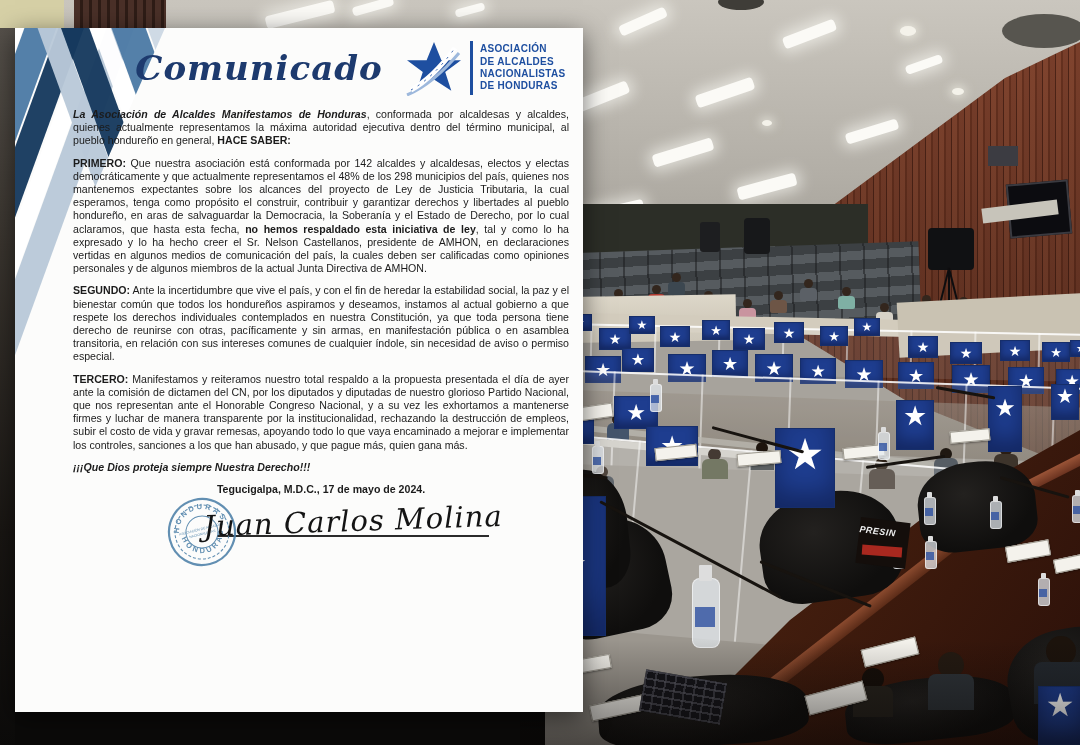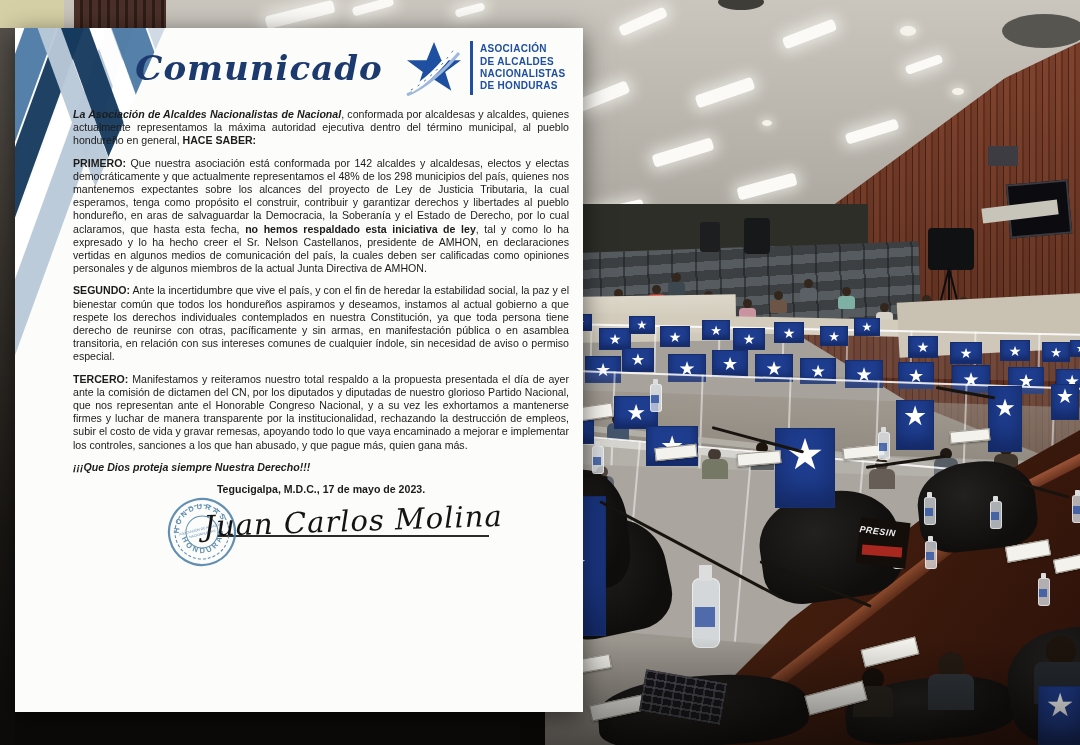--- a/index.html
+++ b/index.html
@@ -347,26 +347,26 @@
         <div class="logo-text">
           <div>ASOCIACIÓN</div>
           <div>DE ALCALDES</div>
           <div>NACIONALISTAS</div>
           <div>DE HONDURAS</div>
         </div>
       </div>
     </div>
 
     <div class="doc-body">
-        <p class="para"><span style="font-weight: bold; font-style: italic;">La Asociación de Alcaldes Nacionalistas de Nacional</span><span>, conformada por alcaldesas y alcaldes, quienes actualmente representamos la máxima autoridad ejecutiva dentro del término municipal, al pueblo hondureño en general, </span><span style="font-weight: bold;">HACE SABER:</span></p>
+        <p class="para"><span style="font-weight: bold; font-style: italic;">La Asociación de Alcaldes Manifestamos de Honduras</span><span>, conformada por alcaldesas y alcaldes, quienes actualmente representamos la máxima autoridad ejecutiva dentro del término municipal, al pueblo hondureño en general, </span><span style="font-weight: bold;">HACE SABER:</span></p>
         <p class="para"><span style="font-weight: bold;">PRIMERO:</span><span> Que nuestra asociación está conformada por 142 alcaldes y alcaldesas, electos y electas democráticamente y que actualmente representamos el 48% de los 298 municipios del país, quienes nos mantenemos expectantes sobre los alcances del proyecto de Ley de Justicia Tributaria, la cual esperamos, tenga como propósito el construir, contribuir y garantizar derechos y libertades al pueblo hondureño, en aras de salvaguardar la Democracia, la Soberanía y el Estado de Derecho, por lo cual aclaramos, que hasta esta fecha, </span><span style="font-weight: bold;">no hemos respaldado esta iniciativa de ley</span><span>, tal y como lo ha expresado y lo ha hecho creer el Sr. Nelson Castellanos, presidente de AMHON, en declaraciones vertidas en algunos medios de comunicación del país, la cuales deben ser calificadas como opiniones personales y de algunos miembros de la actual Junta Directiva de AMHON.</span></p>
         <p class="para"><span style="font-weight: bold;">SEGUNDO:</span><span> Ante la incertidumbre que vive el país, y con el fin de heredar la estabilidad social, la paz  y el bienestar común que todos los hondureños aspiramos y deseamos, instamos al actual gobierno a que respete los derechos individuales contemplados en nuestra Constitución, ya que toda persona tiene derecho de reunirse con otras, pacíficamente y sin armas, en manifestación pública o en asamblea transitoria, en relación con sus intereses comunes de cualquier índole, sin necesidad de aviso o permiso especial.</span></p>
         <p class="para"><span style="font-weight: bold;">TERCERO:</span><span> Manifestamos y reiteramos nuestro total respaldo a la propuesta presentada el día de ayer ante la comisión de dictamen del CN, por los diputados y diputadas de nuestro glorioso Partido Nacional, que nos representan ante el Honorable Congreso Nacional, y a su vez les exhortamos a mantenerse firmes y luchar de manera transparente por la institucionalidad, rechazando la destrucción de empleos, subir el costo de vida y gravar remesas, apoyando todo lo que vaya encaminado a mejorar e implementar los controles, sanciones a los que han abusado, y que pague más, quien gana más.</span></p>
         <p class="para"><span style="font-weight: bold; font-style: italic;">¡¡¡Que Dios proteja siempre Nuestra Derecho!!!</span></p>
-        <p class="para center"><span style="font-weight: bold;">Tegucigalpa, M.D.C., 17 de mayo de 2023.</span></p>
+        <p class="para center"><span style="font-weight: bold;">Tegucigalpa, M.D.C., 17 de mayo de 2024.</span></p>
       </div>
 
     <div class="sig">
       <svg class="seal" viewBox="0 0 70 70">
         <defs>
           <path id="sealTopA" d="M12 35 A23 23 0 0 1 58 35"></path>
           <path id="sealBotA" d="M14 35 A21 21 0 0 0 56 35"></path>
         </defs>
         <circle cx="35" cy="35" r="33" fill="none" stroke="#4d80a8" stroke-width="2.2"></circle>
         <circle cx="35" cy="35" r="27" fill="none" stroke="#4d80a8" stroke-width="1.1" stroke-dasharray="3 2"></circle>

